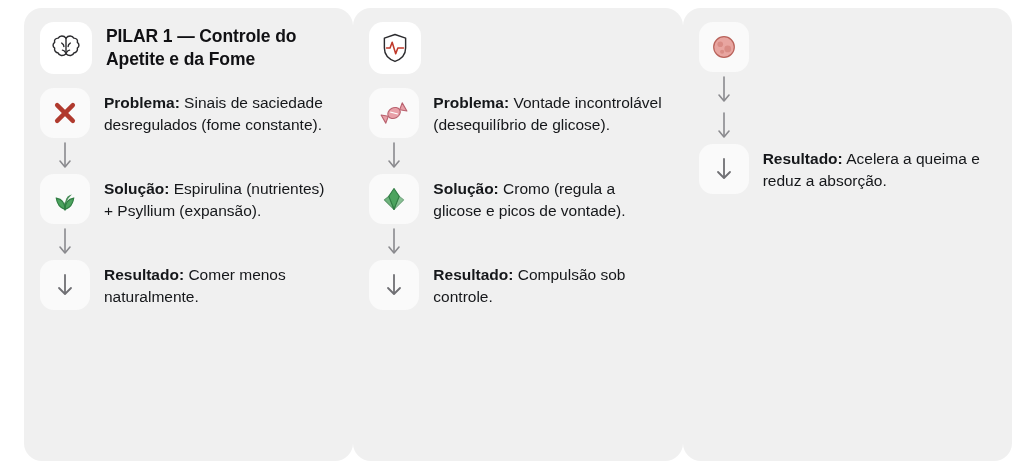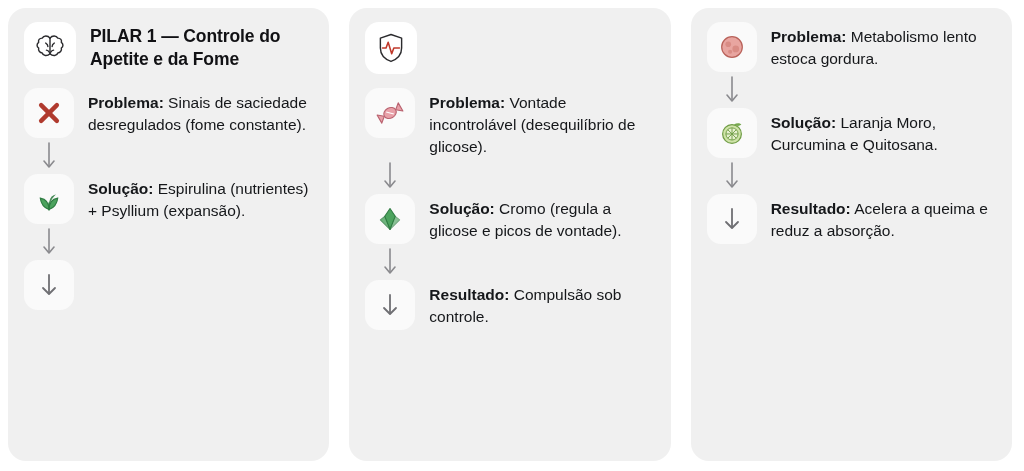--- a/index.html
+++ b/index.html
@@ -9,22 +9,21 @@
   }
   body {
     width: 1024px;
     height: 471px;
     font-family: "Liberation Sans", sans-serif;
     color: #1c1c1e;
     overflow: hidden;
   }
   .board {
     display: flex;
-    gap: 20px;
-    padding: 8px 12px 10px 8px;
+    padding: 8px 12px 10px 24px;
     box-sizing: border-box;
     width: 1024px;
     height: 471px;
   }
   .pillar {
     flex: 1 1 0;
     background: #f0f0f0;
     border-radius: 18px;
     padding: 14px 18px 10px 16px;
     box-sizing: border-box;
@@ -165,20 +164,23 @@
 
       <div class="step">
         <div class="step-icon">
           <svg width="22" height="26" viewBox="0 0 22 26" aria-hidden="true">
             <g stroke="#6f6f73" stroke-width="1.8" fill="none" stroke-linecap="round" stroke-linejoin="round">
               <line x1="11" y1="3" x2="11" y2="21"></line>
               <polyline points="5,16 11,22 17,16"></polyline>
             </g>
           </svg>
         </div>
+        <div class="step-text">
+          <b>Resultado:</b><span> Comer menos naturalmente.</span>
+        </div>
       </div>
     </div>
   </section>
 
   <section class="pillar">
     <div class="pillar-header">
       <div class="pillar-icon">
         <svg width="34" height="34" viewBox="0 0 48 48" aria-hidden="true">
           <path d="M24 5l15 5v14c0 10-7 16-15 19-8-3-15-9-15-19V10z" fill="none" stroke="#2b2b2e" stroke-width="2" stroke-linejoin="round"></path>
           <polyline points="12,24 17,24 20,16 25,32 28,24 36,24" fill="none" stroke="#c0392b" stroke-width="2.2" stroke-linecap="round" stroke-linejoin="round"></polyline>
@@ -257,52 +259,31 @@
     <div class="steps">
       <div class="step">
         <div class="step-icon">
           <svg width="30" height="30" viewBox="0 0 32 32" aria-hidden="true">
             <circle cx="16" cy="16" r="11" fill="#e8a5a0" stroke="#b9625a" stroke-width="1.3"></circle>
             <circle cx="12" cy="13" r="3" fill="#d98c85"></circle>
             <circle cx="20" cy="18" r="3.6" fill="#d98c85"></circle>
             <circle cx="14" cy="21" r="2.2" fill="#d98c85"></circle>
           </svg>
         </div>
-        <div class="step-text">
-          <b>Problema:</b><span> Metabolismo lento estoca gordura.</span>
-        </div>
-      </div>
-
-      <div class="connector">
-        <svg class="arrow-svg" width="16" height="30" viewBox="0 0 16 30" aria-hidden="true">
-          <g stroke="#8a8a8e" stroke-width="1.6" fill="none" stroke-linecap="round" stroke-linejoin="round">
-            <line x1="8" y1="2" x2="8" y2="25"></line>
-            <polyline points="3,20 8,26 13,20"></polyline>
-          </g>
-        </svg>
-      </div>
-
-      <div class="step">
-        <div class="step-icon">
-          <svg width="30" height="30" viewBox="0 0 32 32" aria-hidden="true">
-            <circle cx="16" cy="17" r="10" fill="#cfe3a8" stroke="#6f9c45" stroke-width="1.3"></circle>
-            <circle cx="16" cy="17" r="6.5" fill="#e6f0cf" stroke="#6f9c45" stroke-width="1"></circle>
-            <g stroke="#6f9c45" stroke-width="1">
-              <line x1="16" y1="10.5" x2="16" y2="23.5"></line>
-              <line x1="9.5" y1="17" x2="22.5" y2="17"></line>
-              <line x1="11.4" y1="12.4" x2="20.6" y2="21.6"></line>
-              <line x1="20.6" y1="12.4" x2="11.4" y2="21.6"></line>
-            </g>
-            <path d="M18 7c3-2 6-2 8 0-2 2-5 2-8 0z" fill="#76a84e"></path>
-          </svg>
-        </div>
-        <div class="step-text">
-          <b>Solução:</b><span> Laranja Moro, Curcumina e Quitosana.</span>
-        </div>
-      </div>
+      </div>
+
+      <div class="connector">
+        <svg class="arrow-svg" width="16" height="30" viewBox="0 0 16 30" aria-hidden="true">
+          <g stroke="#8a8a8e" stroke-width="1.6" fill="none" stroke-linecap="round" stroke-linejoin="round">
+            <line x1="8" y1="2" x2="8" y2="25"></line>
+            <polyline points="3,20 8,26 13,20"></polyline>
+          </g>
+        </svg>
+      </div>
+
 
       <div class="connector">
         <svg class="arrow-svg" width="16" height="30" viewBox="0 0 16 30" aria-hidden="true">
           <g stroke="#8a8a8e" stroke-width="1.6" fill="none" stroke-linecap="round" stroke-linejoin="round">
             <line x1="8" y1="2" x2="8" y2="25"></line>
             <polyline points="3,20 8,26 13,20"></polyline>
           </g>
         </svg>
       </div>
 

